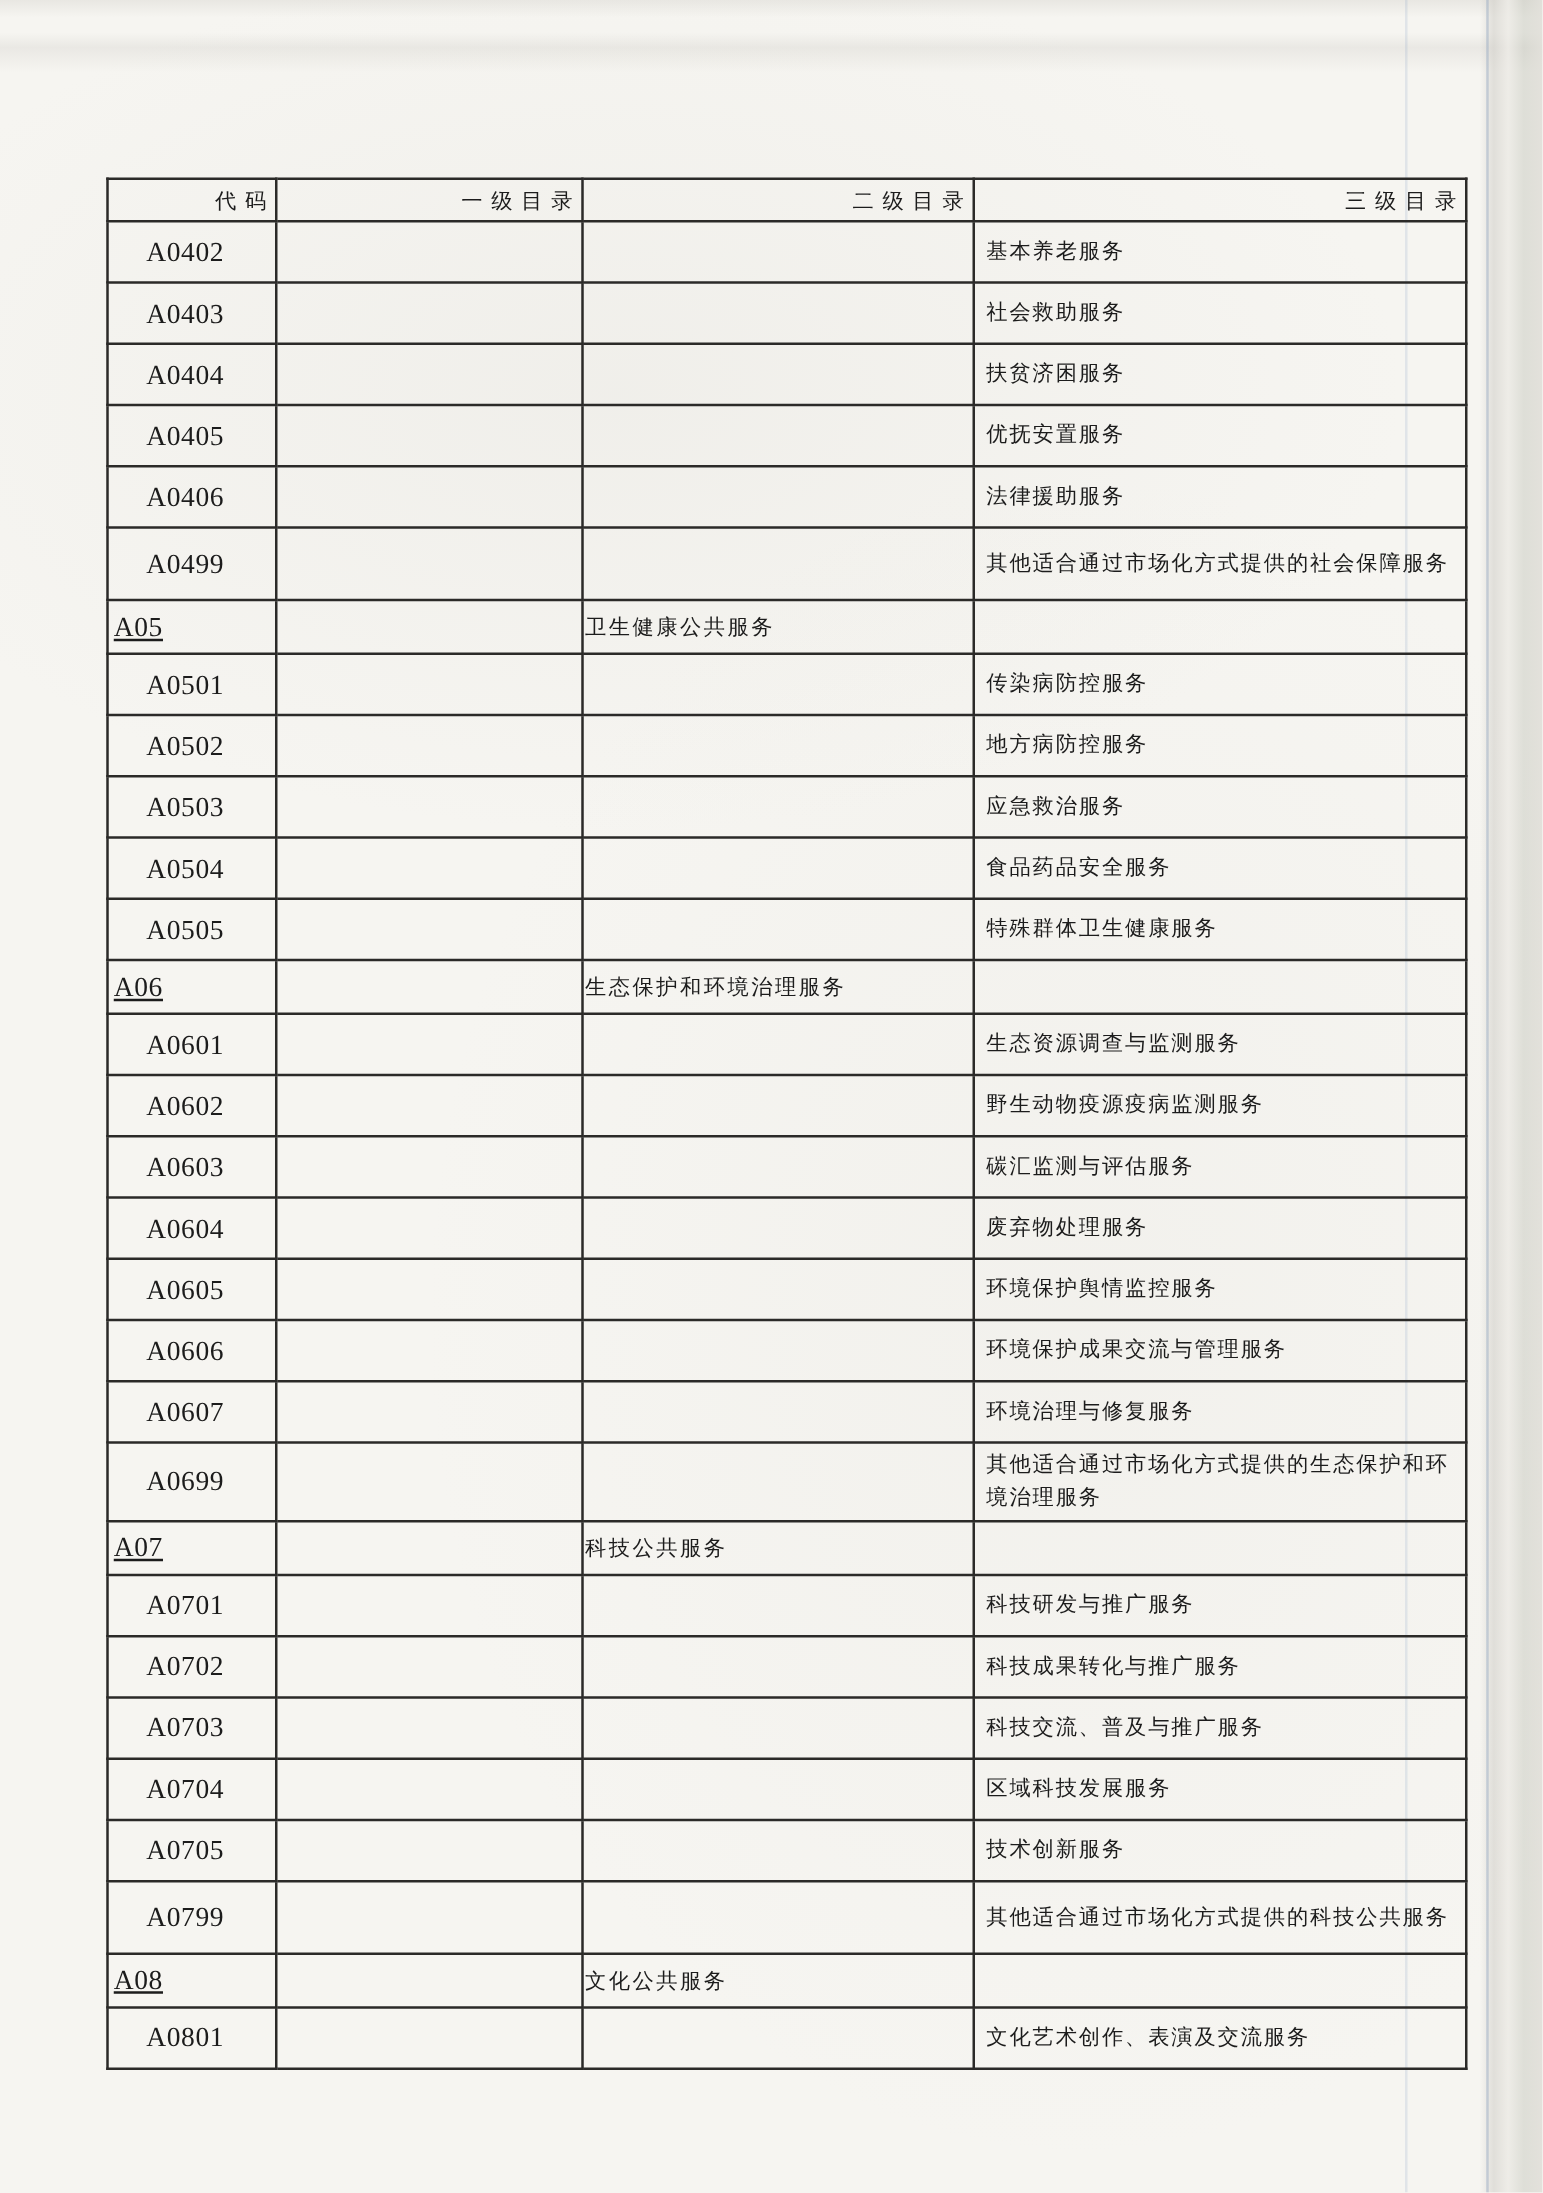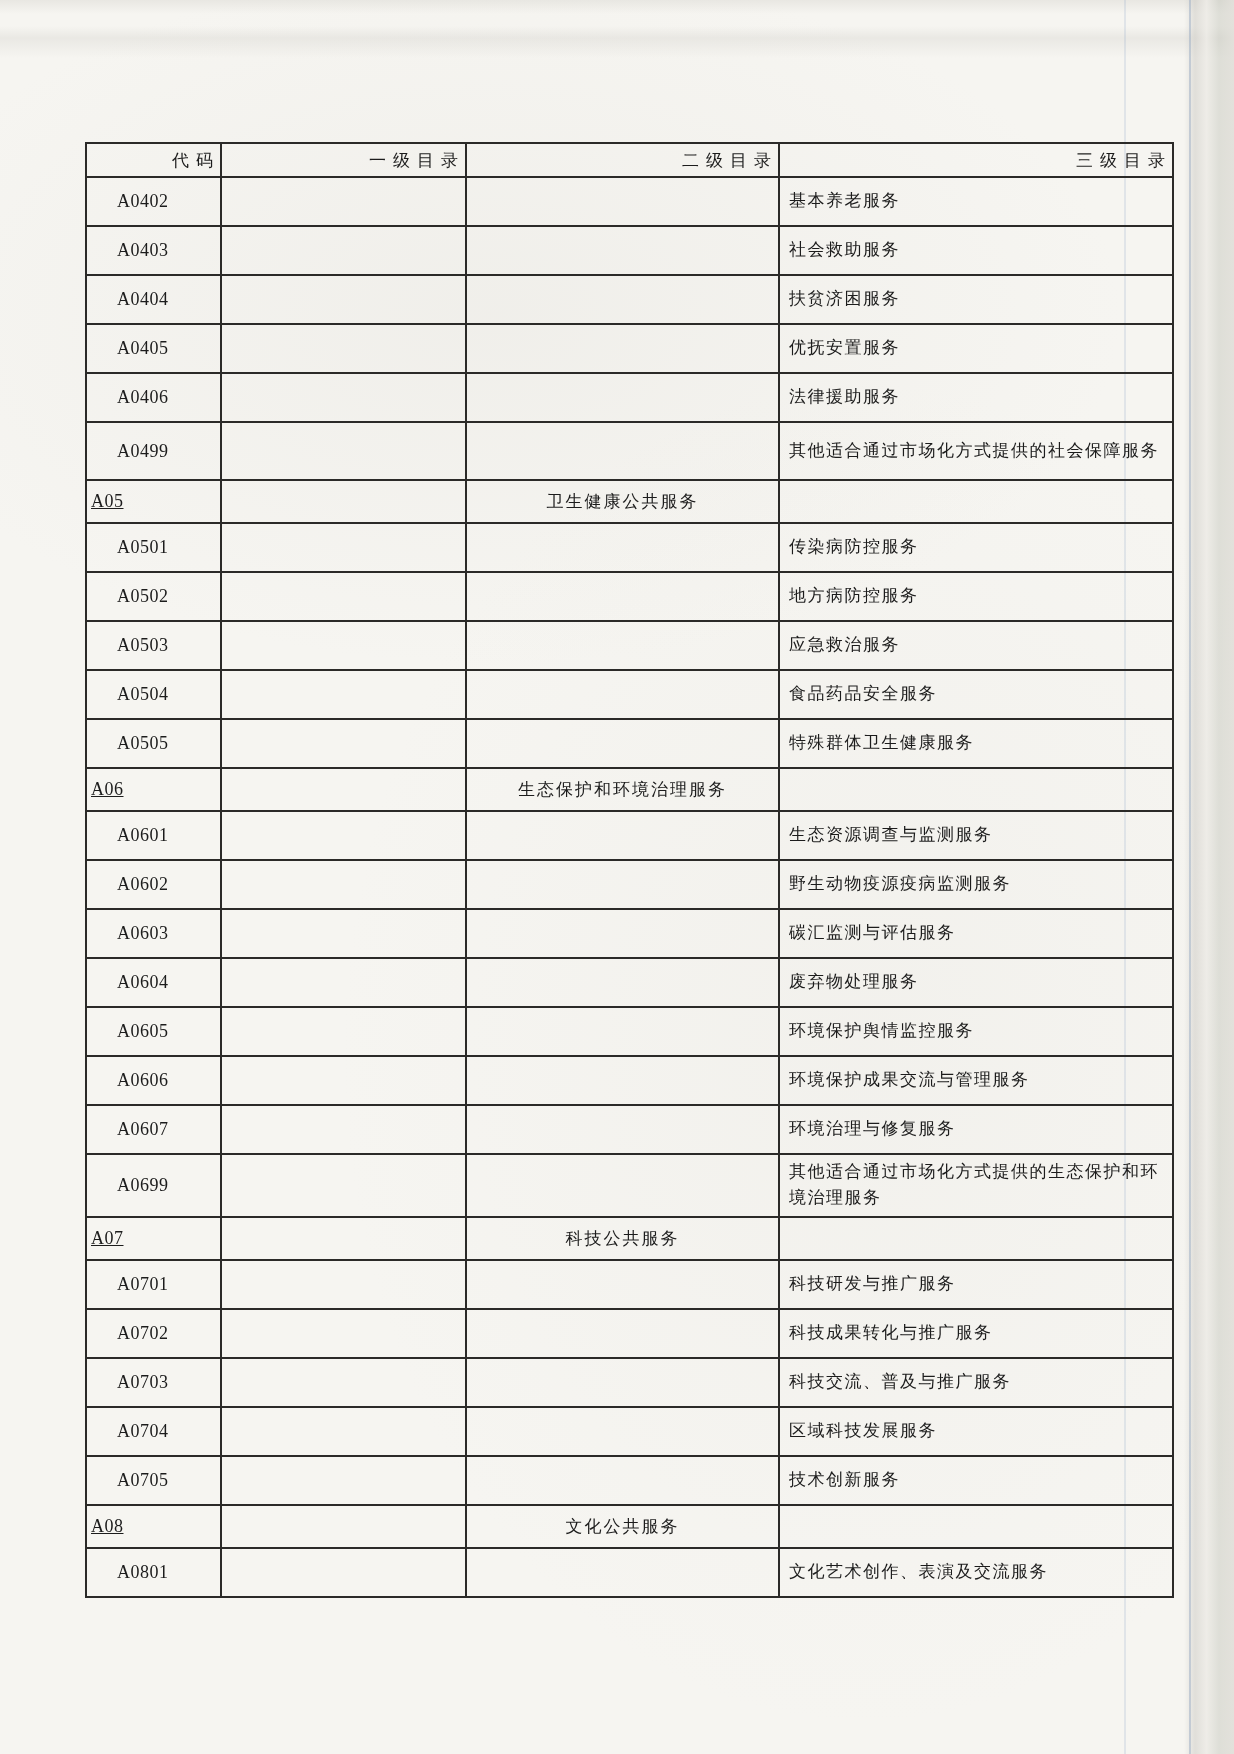--- a/index.html
+++ b/index.html
@@ -74,27 +74,27 @@
   th.head {
     height: 28px;
     font-size: 17px;
     text-align: right;
     letter-spacing: 7px;
     padding: 2px 0 2px 7px; 
   }
   tr.data-row td, tr.section-row td { height: 39px; }
   tr.tall-row td { height: 48px; }
   td.code {
-    font-size: 18px;
+    font-size: 22px;
     letter-spacing: 0.5px;
   }
   td.sub-code { padding-left: 30px; }
   td.section-code { padding-left: 4px; text-decoration: underline; }
   td.section-name {
-    text-align: center;
+    text-align: left;
     font-size: 17px;
     letter-spacing: 2px;
   }
   td.l3-text {
     font-size: 17px;
     letter-spacing: 1.5px;
     padding: 4px 8px 4px 9px;
     line-height: 1.55;
   }
 </style>
@@ -277,20 +277,26 @@
         <td></td>
         <td></td>
         <td class="l3-text">区域科技发展服务</td>
       </tr>
       <tr class="data-row">
         <td class="code sub-code">A0705</td>
         <td></td>
         <td></td>
         <td class="l3-text">技术创新服务</td>
       </tr>
+      <tr class="tall-row">
+        <td class="code sub-code">A0799</td>
+        <td></td>
+        <td></td>
+        <td class="l3-text">其他适合通过市场化方式提供的科技公共服务</td>
+      </tr>
       <tr class="section-row">
         <td class="code section-code">A08</td>
         <td></td>
         <td class="section-name">文化公共服务</td>
         <td></td>
       </tr>
       <tr class="data-row">
         <td class="code sub-code">A0801</td>
         <td></td>
         <td></td>

